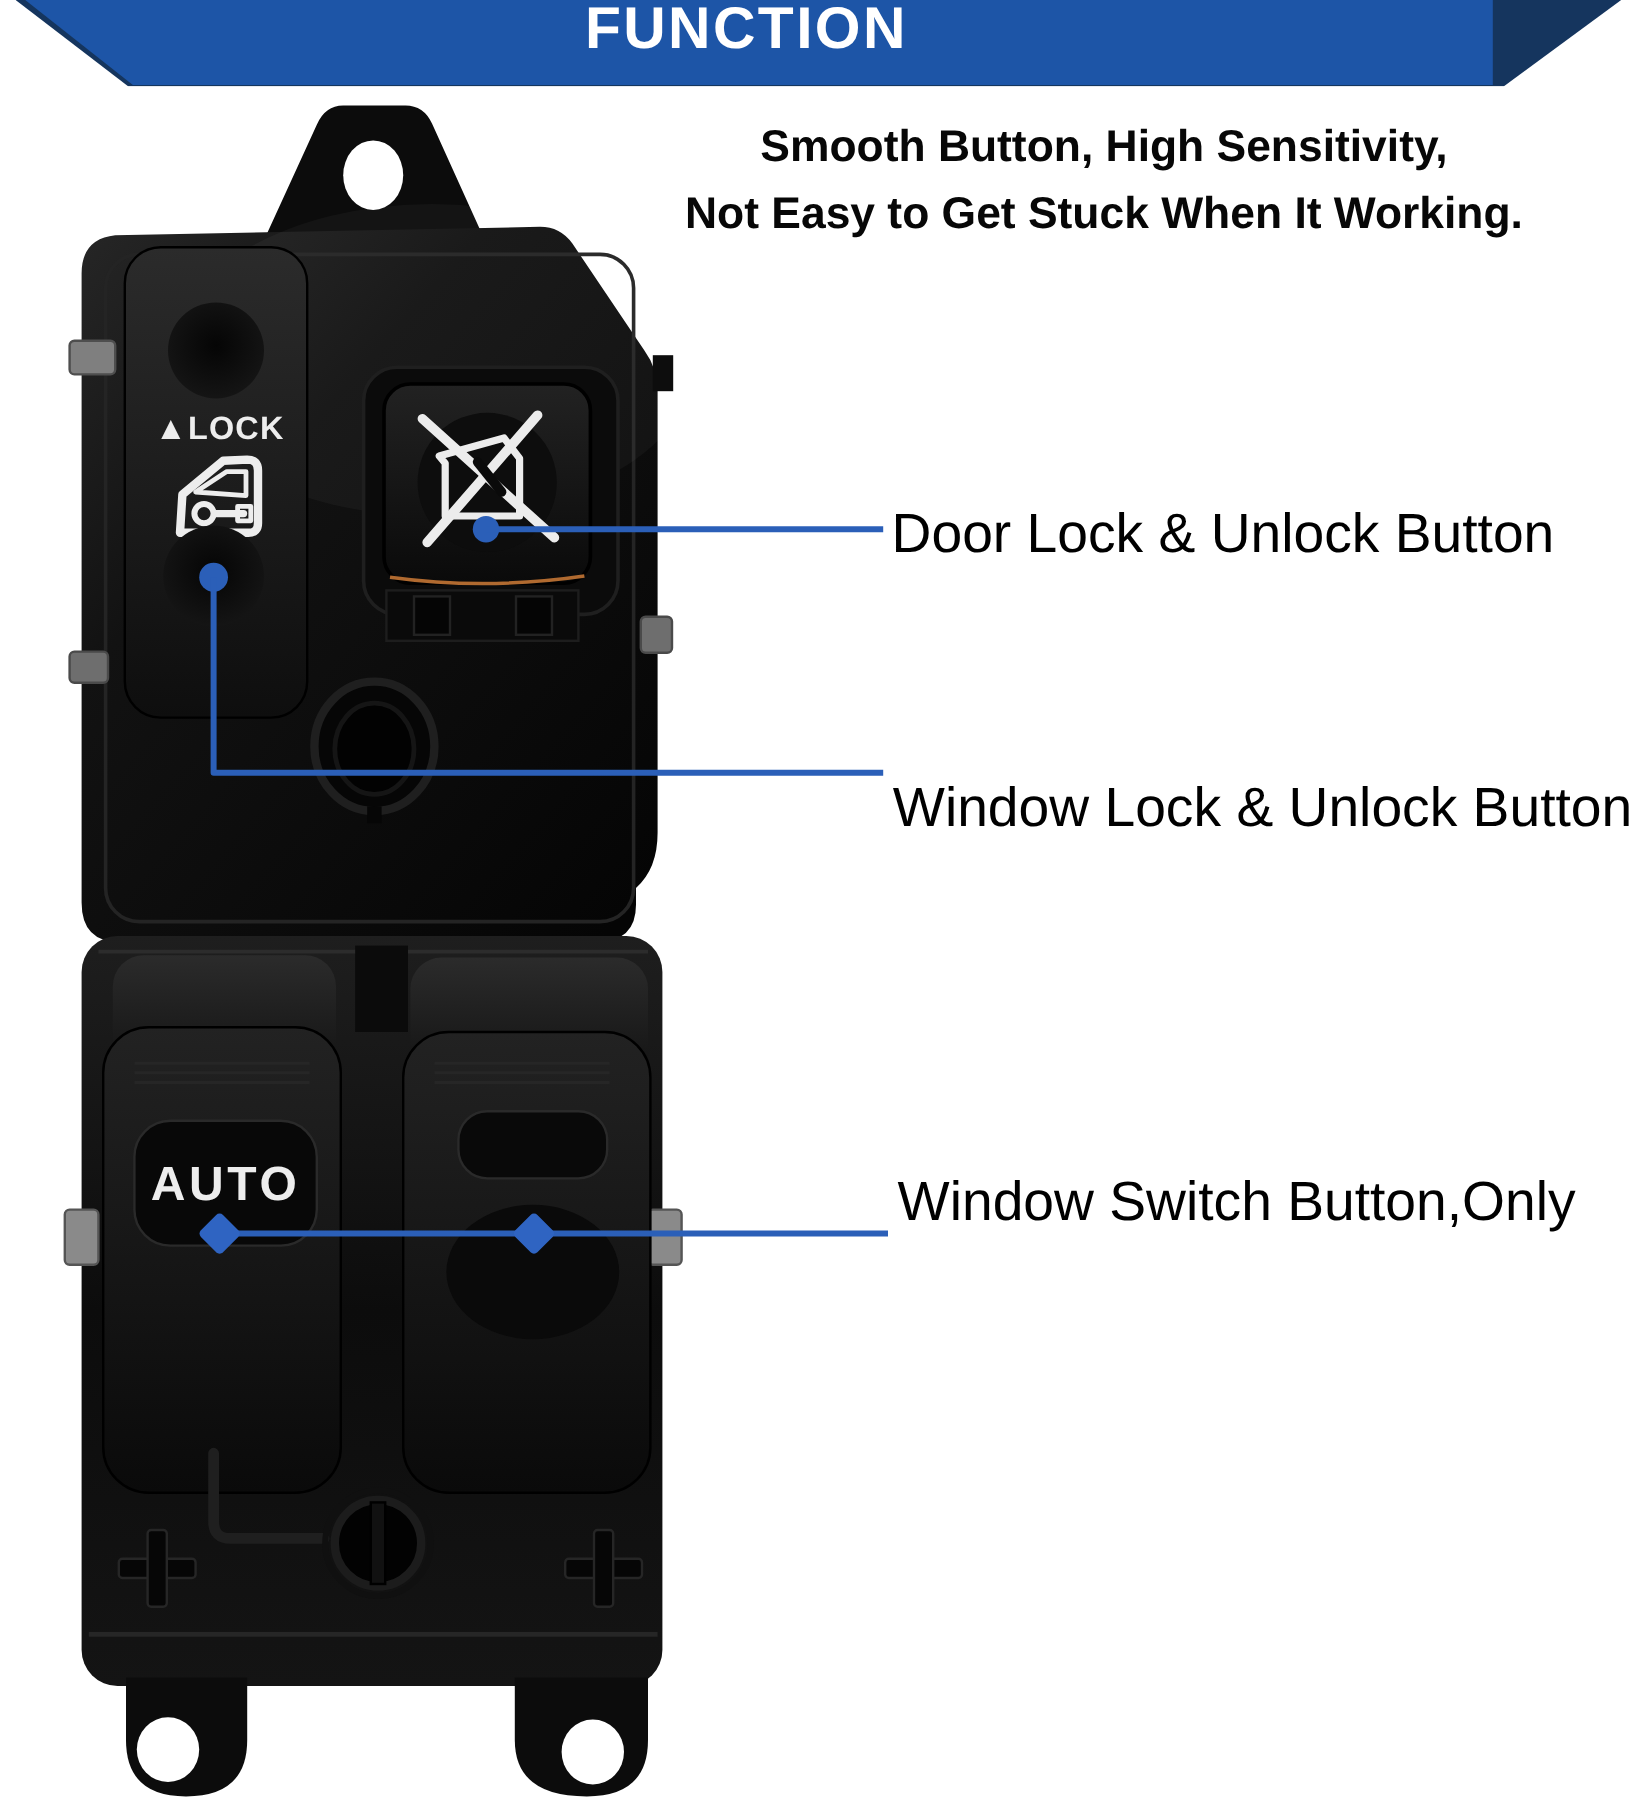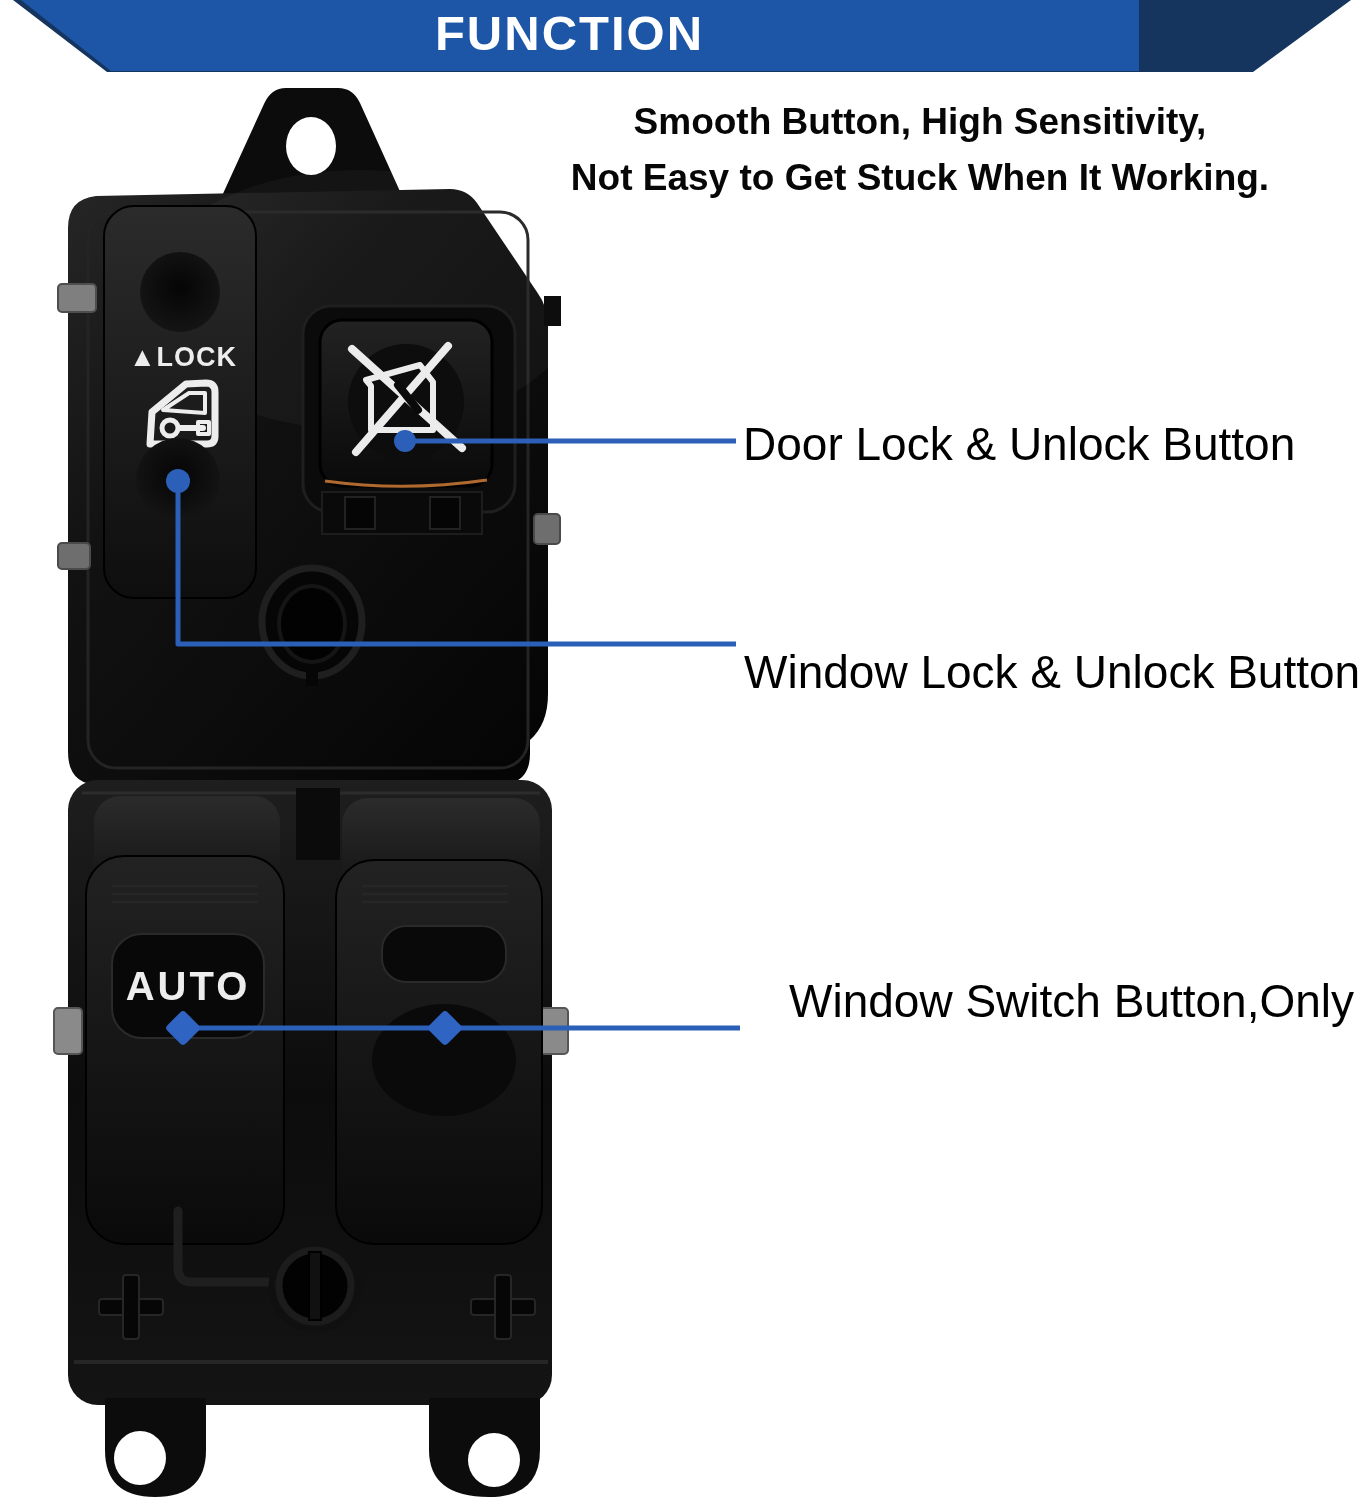--- a/index.html
+++ b/index.html
@@ -1,35 +1,35 @@
 <!DOCTYPE html>
 <html><head>
 <meta charset="utf-8">
 <style>
   html,body{margin:0;padding:0;background:#ffffff;}
   .page{position:relative;width:1364px;height:1500px;background:#ffffff;overflow:hidden;
         font-family:"Liberation Sans",sans-serif;}
   
   .banner-back{position:absolute;left:0;top:0;width:1364px;height:72px;background:#15355e;
       clip-path:polygon(13px 0,1351px 0,1253px 72px,107px 72px);}
-  .banner{position:absolute;left:0;top:0;width:1139px;height:71px;background:#1d55a7;
+  .banner{position:absolute;left:0;top:0;width:1244px;height:71px;background:#1d55a7;
       clip-path:polygon(21px 0,1347px 0,1250px 71px,111px 71px);
-      display:flex;align-items:center;justify-content:center;}
+      display:flex;justify-content:center;}
   .banner-title{color:#ffffff;font-size:49px;font-weight:800;letter-spacing:2px;line-height:1;
       padding-bottom:4px;}
   
   .subtitle{position:absolute;left:420px;top:94px;width:1000px;text-align:center;
       font-size:37px;font-weight:700;line-height:56px;color:#070707;white-space:nowrap;}
   
   .callout-label{position:absolute;font-size:46px;font-weight:400;color:#000000;
       line-height:52px;white-space:nowrap;}
   .callout-label.two-line{line-height:56px;}
   #label-door{left:743px;top:418px;}
   #label-window-lock{left:744px;top:618px;margin-top:28px;}
-  #label-window-switch{left:748px;top:973px;margin-left:41px;}
+  #label-window-switch{left:748px;top:973px;}
   svg{position:absolute;left:0;top:0;}
   .svg-label{font-family:"Liberation Sans",sans-serif;font-weight:700;fill:#ededed;}
 </style>
 </head>
 <body>
 
 <div class="page">
 
   <div class="banner-back"></div>
   <div class="banner">

